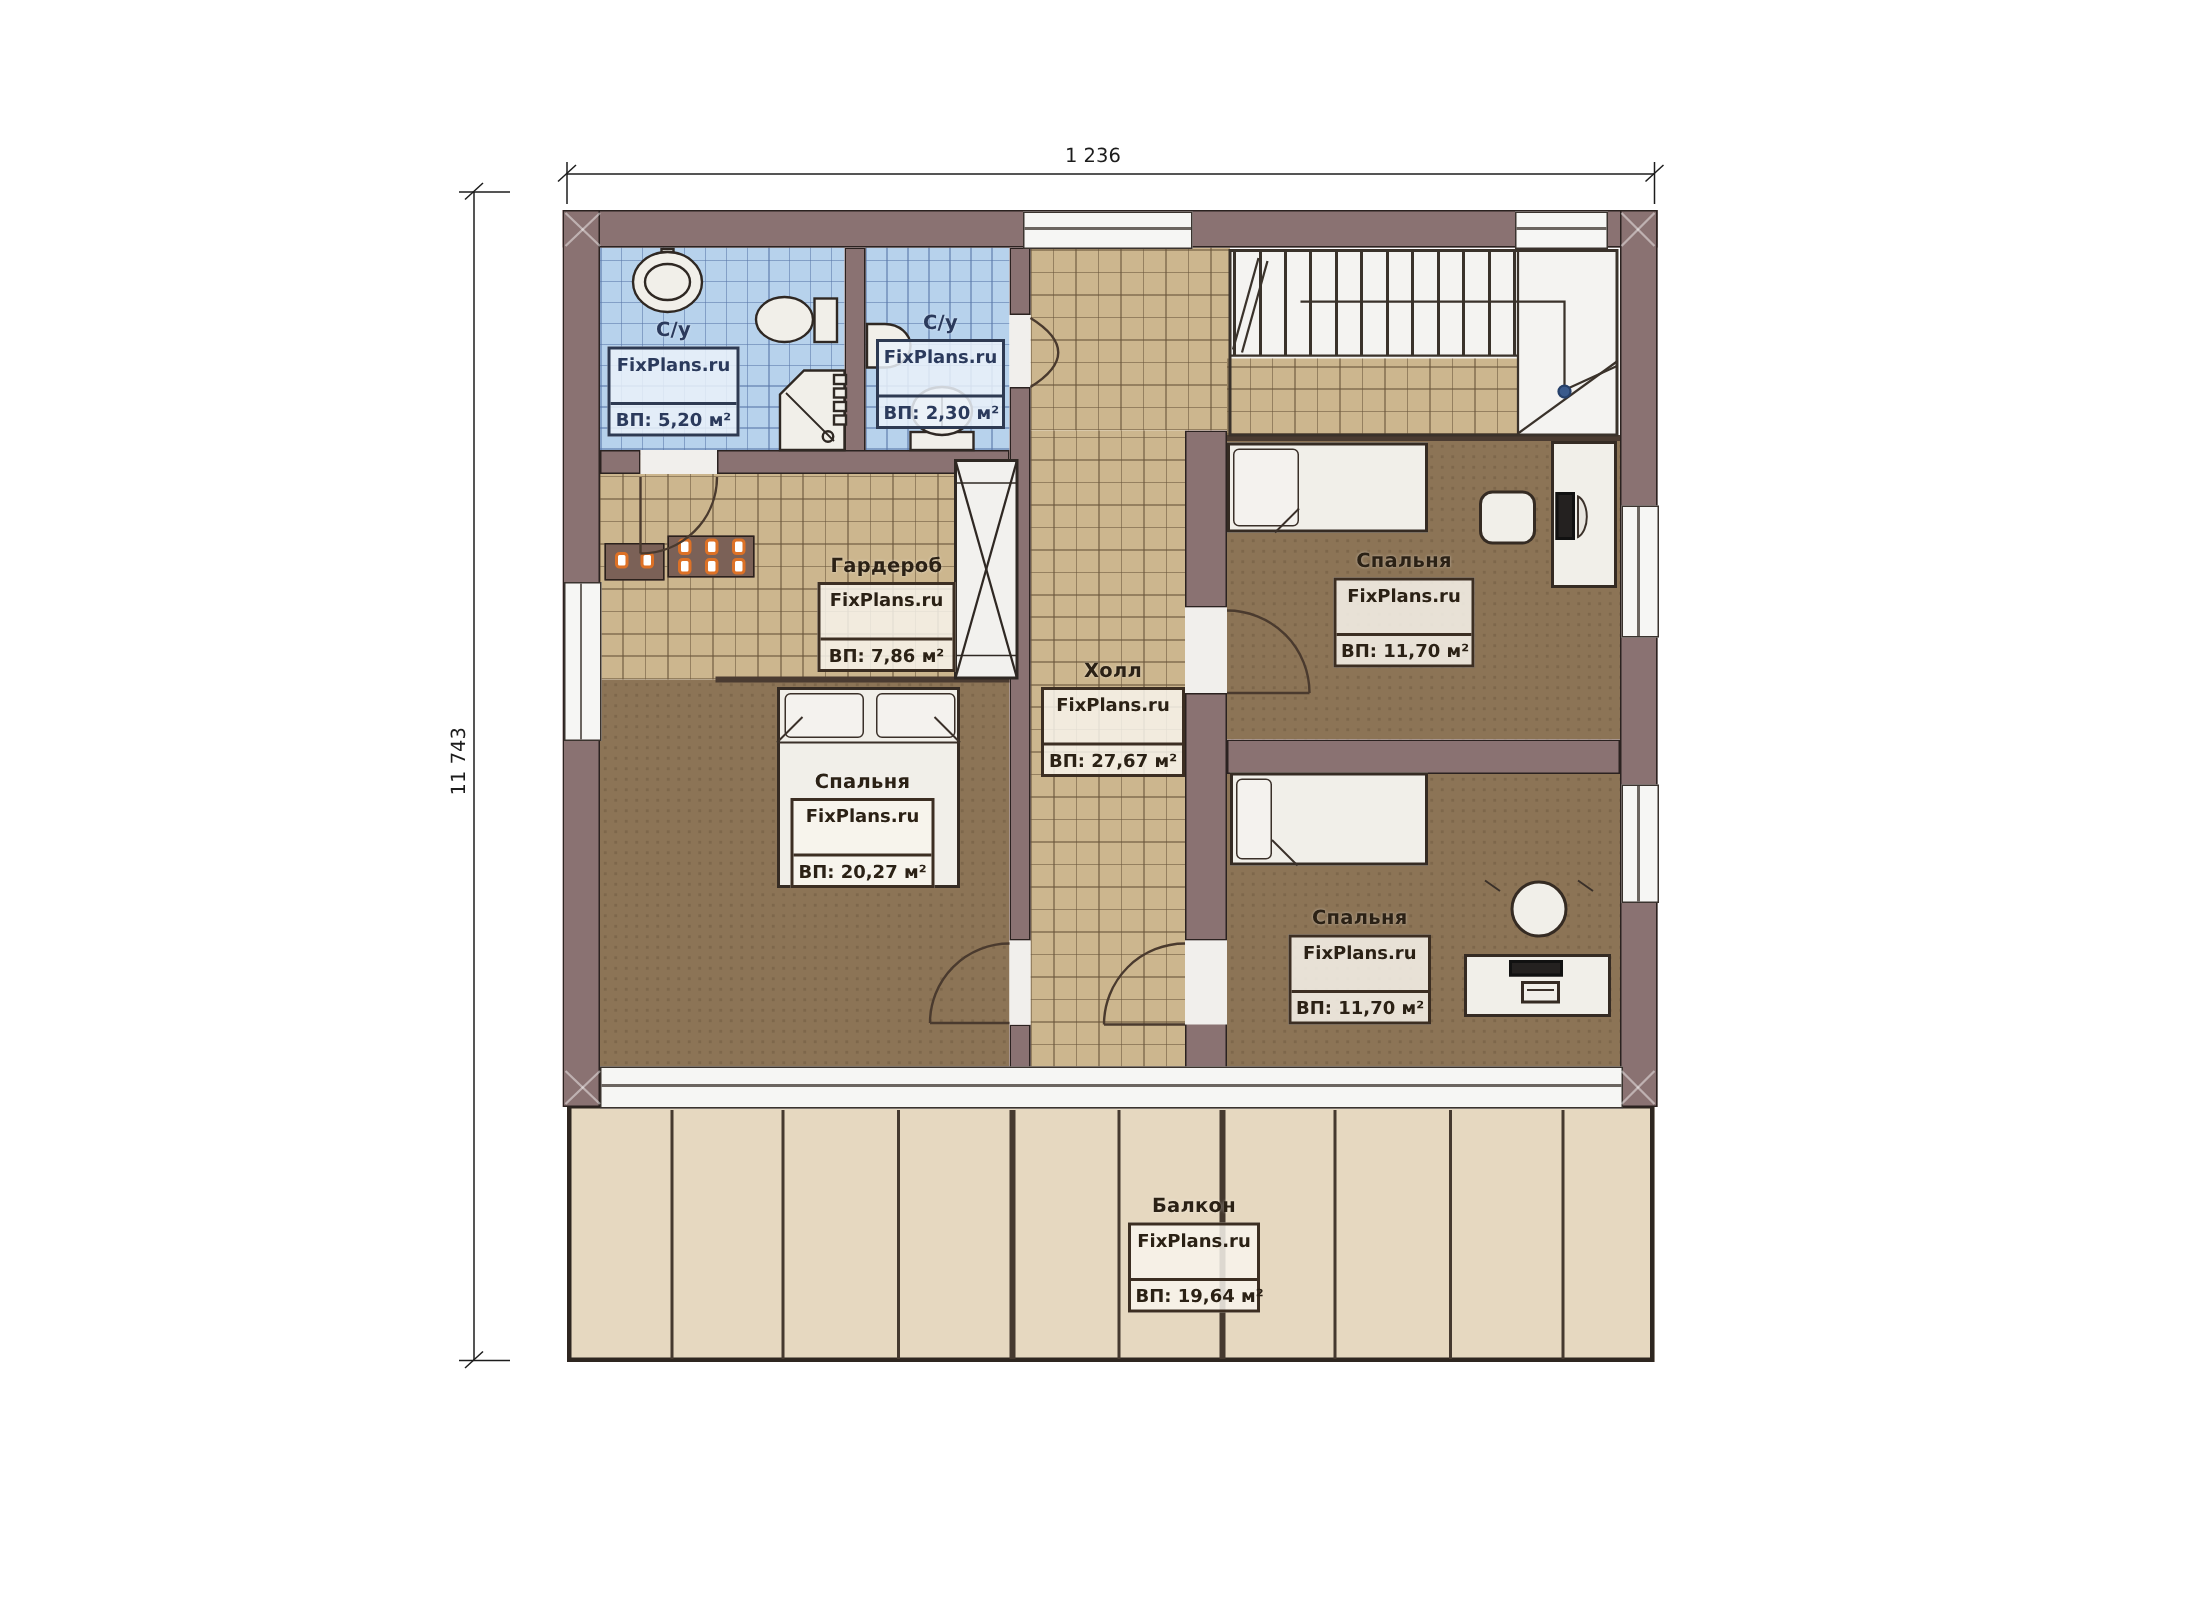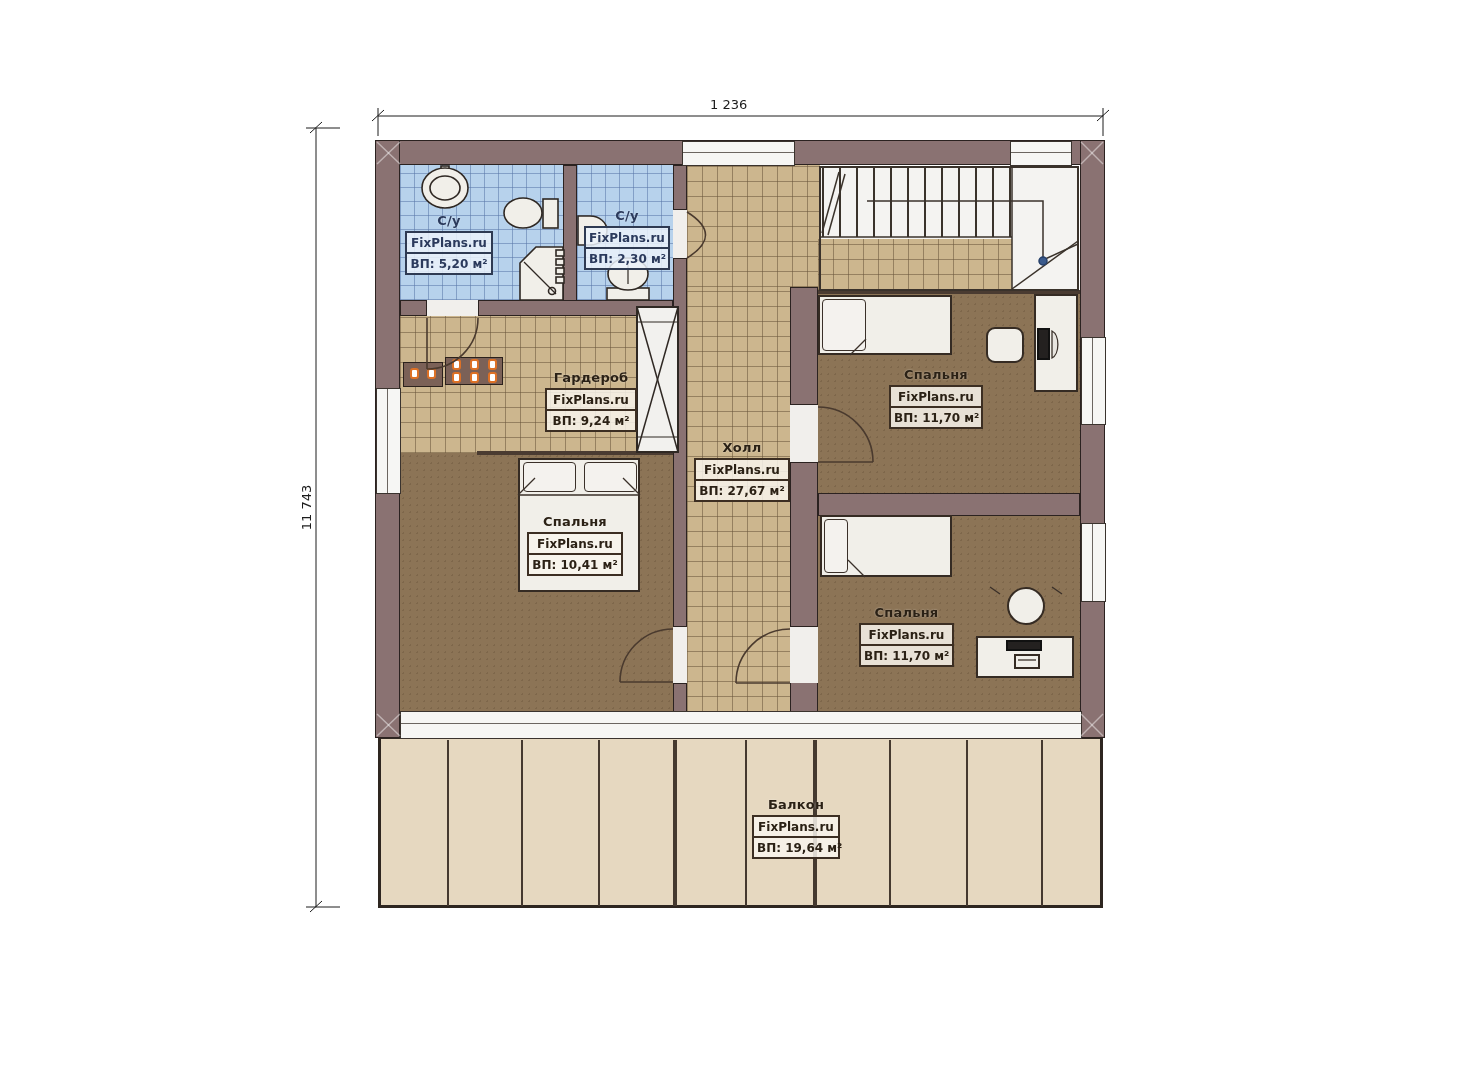--- a/index.html
+++ b/index.html
@@ -31,21 +31,21 @@
   .pillow{position:absolute;z-index:31;background:#f4f2ee;border:1.5px solid #3a3029;border-radius:4px;box-sizing:border-box;}
   .dark{background:#242120;border-color:#111;}
   .cab{position:absolute;z-index:30;background:#7b6157;border:1px solid #2b211c;box-sizing:border-box;}
   .knob{position:absolute;z-index:31;width:9px;height:11px;background:#fff;border:2px solid #dd7126;border-radius:3px;box-sizing:border-box;}
   .divider{position:absolute;z-index:22;background:#45392f;}
   
   .room-label{position:absolute;z-index:50;display:flex;flex-direction:column;align-items:center;color:#2b2115;}
   .room-label .rname{font-weight:bold;font-size:13px;letter-spacing:.2px;margin-bottom:3px;white-space:nowrap;text-shadow:0 0 2px rgba(255,255,255,.5);}
   .room-label .rbox{width:100%;border:2px solid #3c2e22;background:rgba(248,244,236,.85);box-sizing:border-box;}
   .room-label .rrow{font-weight:bold;font-size:12px;text-align:center;padding:2.5px 3px;white-space:nowrap;}
-  .room-label .rrow + .rrow{border-top:2px solid #3c2e22;}
+  .room-label .rrow + .rrow{border-top:2px solid #3c2e22;margin-top:16px;}
   .room-label.blue{color:#2b3a5c;}
   .room-label.blue .rbox{border-color:#2e3a52;background:rgba(235,242,250,.85);}
   .room-label.blue .rrow + .rrow{border-top-color:#2e3a52;}
   .dim-text{position:absolute;z-index:55;font-size:13px;color:#1c1c1c;white-space:nowrap;}
   svg.overlay{position:absolute;left:0;top:0;z-index:40;pointer-events:none;}
   .steps{position:absolute;z-index:26;
     background-image:repeating-linear-gradient(90deg,#3a322b 0 2px, transparent 2px 17px);}
 </style>
 </head>
 <body>
@@ -250,37 +250,37 @@
     <div class="rbox">
         <div class="rrow">FixPlans.ru</div>
       <div class="rrow">ВП: 2,30 м²</div>
       </div>
   </div>
 
   <div class="room-label" style="left:545px;top:370px;width:92px;">
     <div class="rname">Гардероб</div>
     <div class="rbox">
         <div class="rrow">FixPlans.ru</div>
-      <div class="rrow">ВП: 9,24 м²</div>
+      <div class="rrow">ВП: 7,86 м²</div>
       </div>
   </div>
 
   <div class="room-label" style="left:694px;top:440px;width:96px;">
     <div class="rname">Холл</div>
     <div class="rbox">
         <div class="rrow">FixPlans.ru</div>
       <div class="rrow">ВП: 27,67 м²</div>
       </div>
   </div>
 
   <div class="room-label" style="left:527px;top:514px;width:96px;">
     <div class="rname">Спальня</div>
     <div class="rbox">
         <div class="rrow">FixPlans.ru</div>
-      <div class="rrow">ВП: 10,41 м²</div>
+      <div class="rrow">ВП: 20,27 м²</div>
       </div>
   </div>
 
   <div class="room-label" style="left:889px;top:367px;width:94px;">
     <div class="rname">Спальня</div>
     <div class="rbox">
         <div class="rrow">FixPlans.ru</div>
       <div class="rrow">ВП: 11,70 м²</div>
       </div>
   </div>

